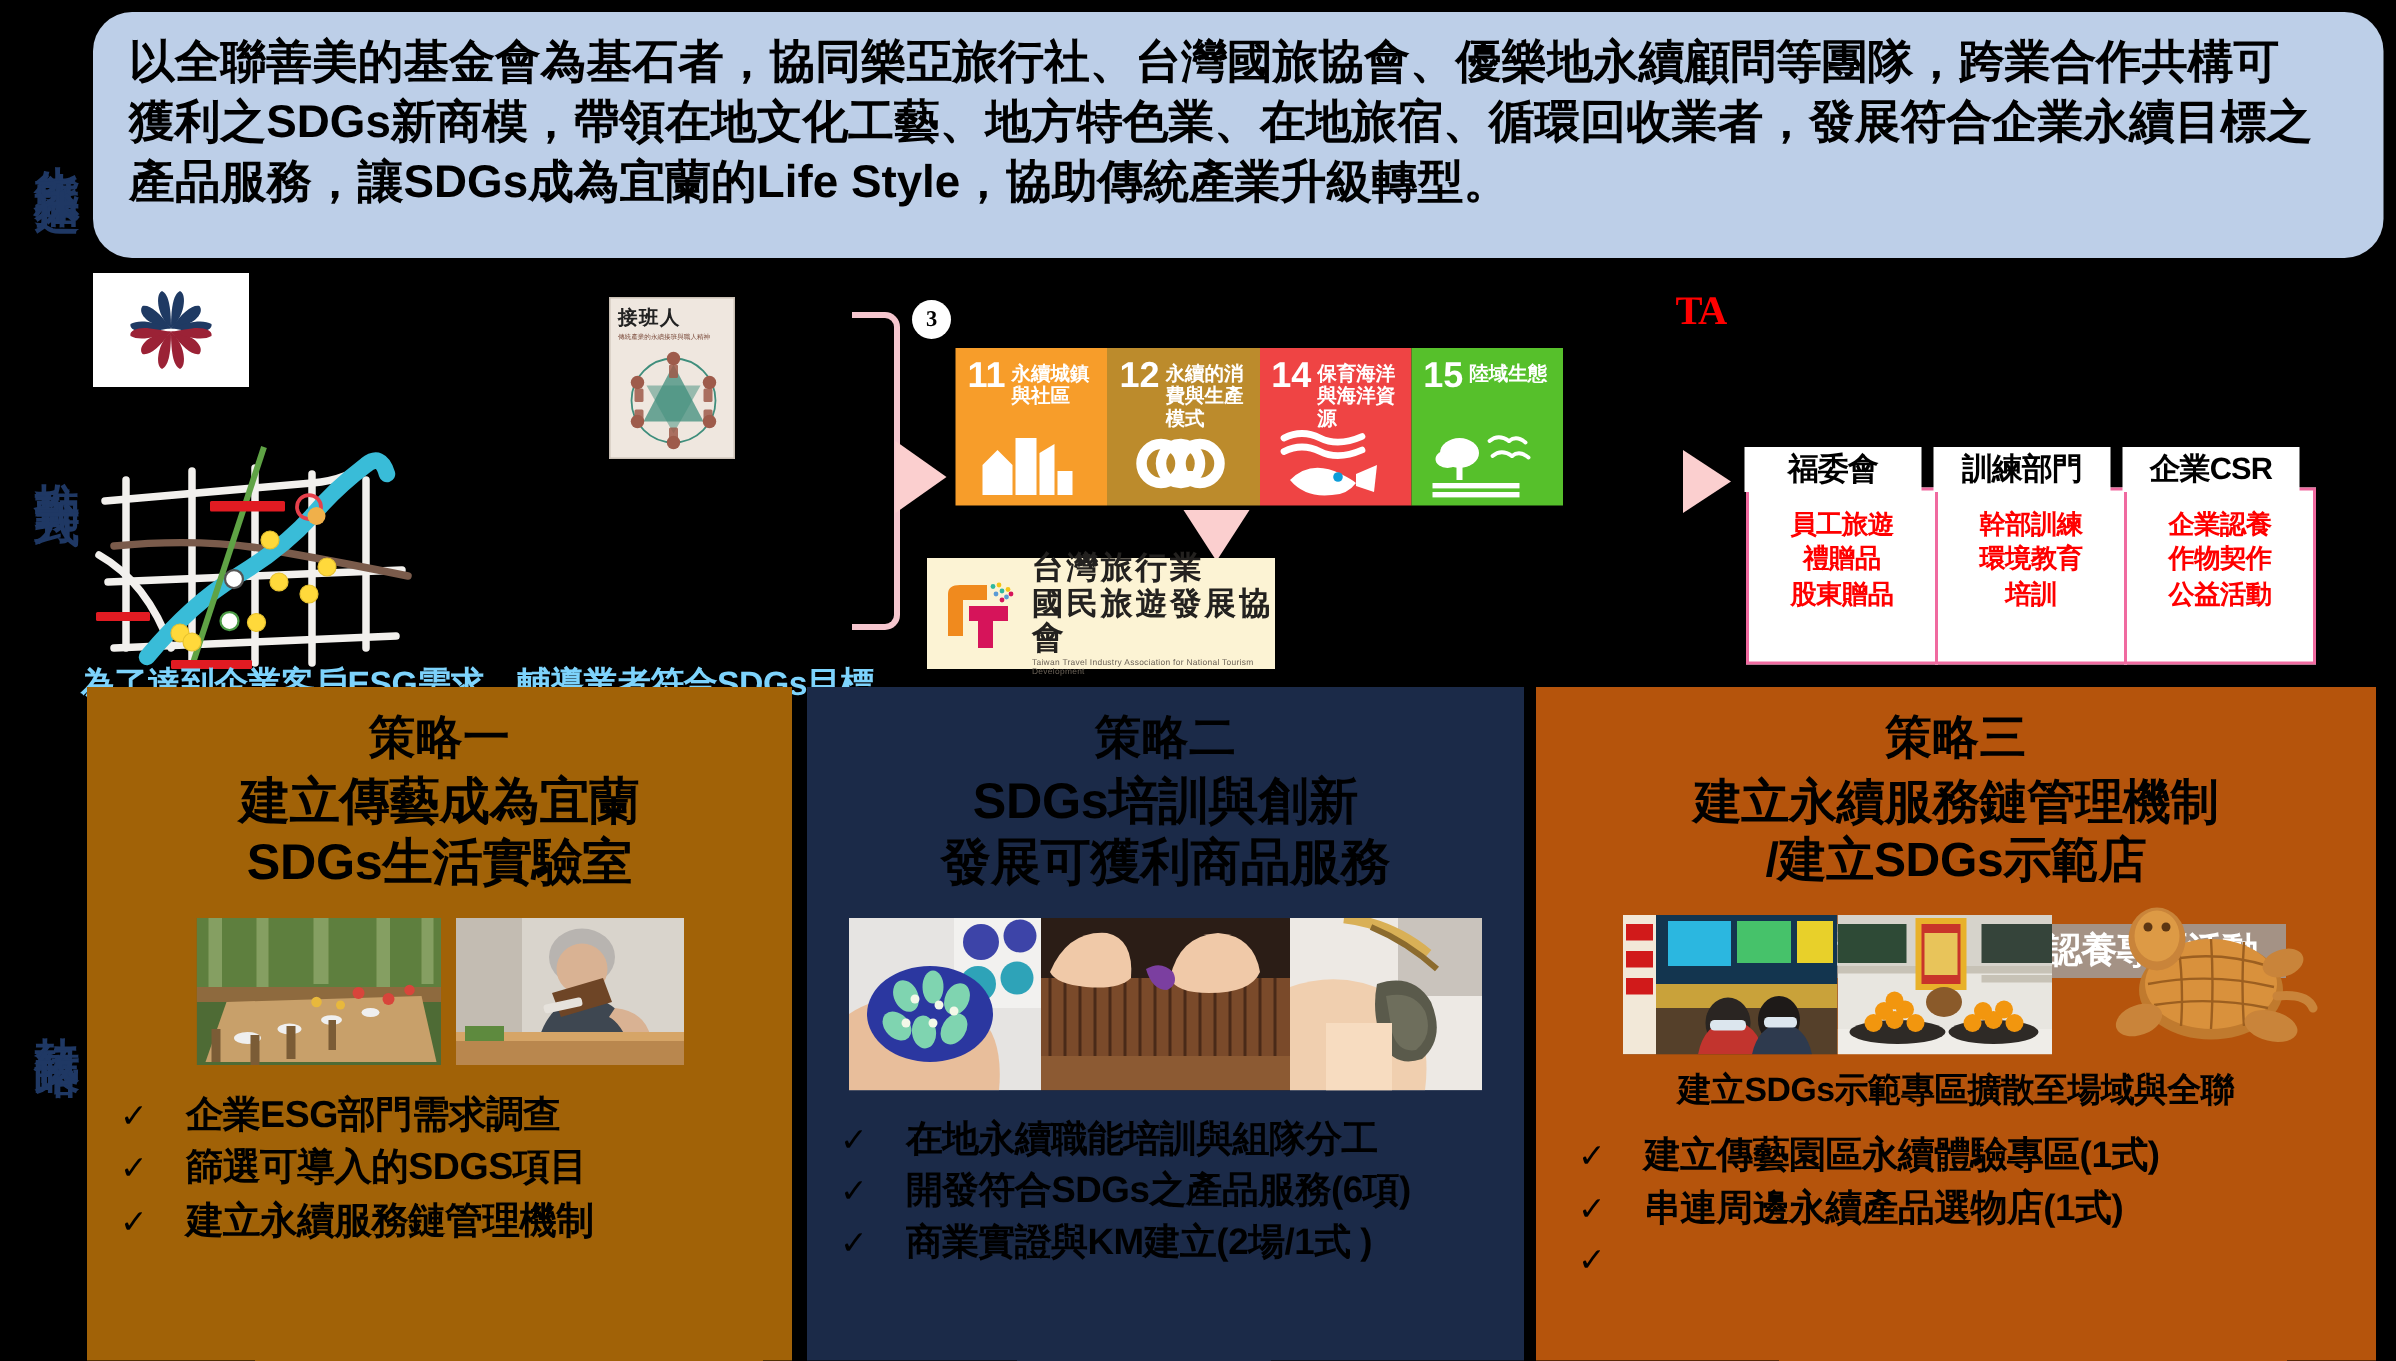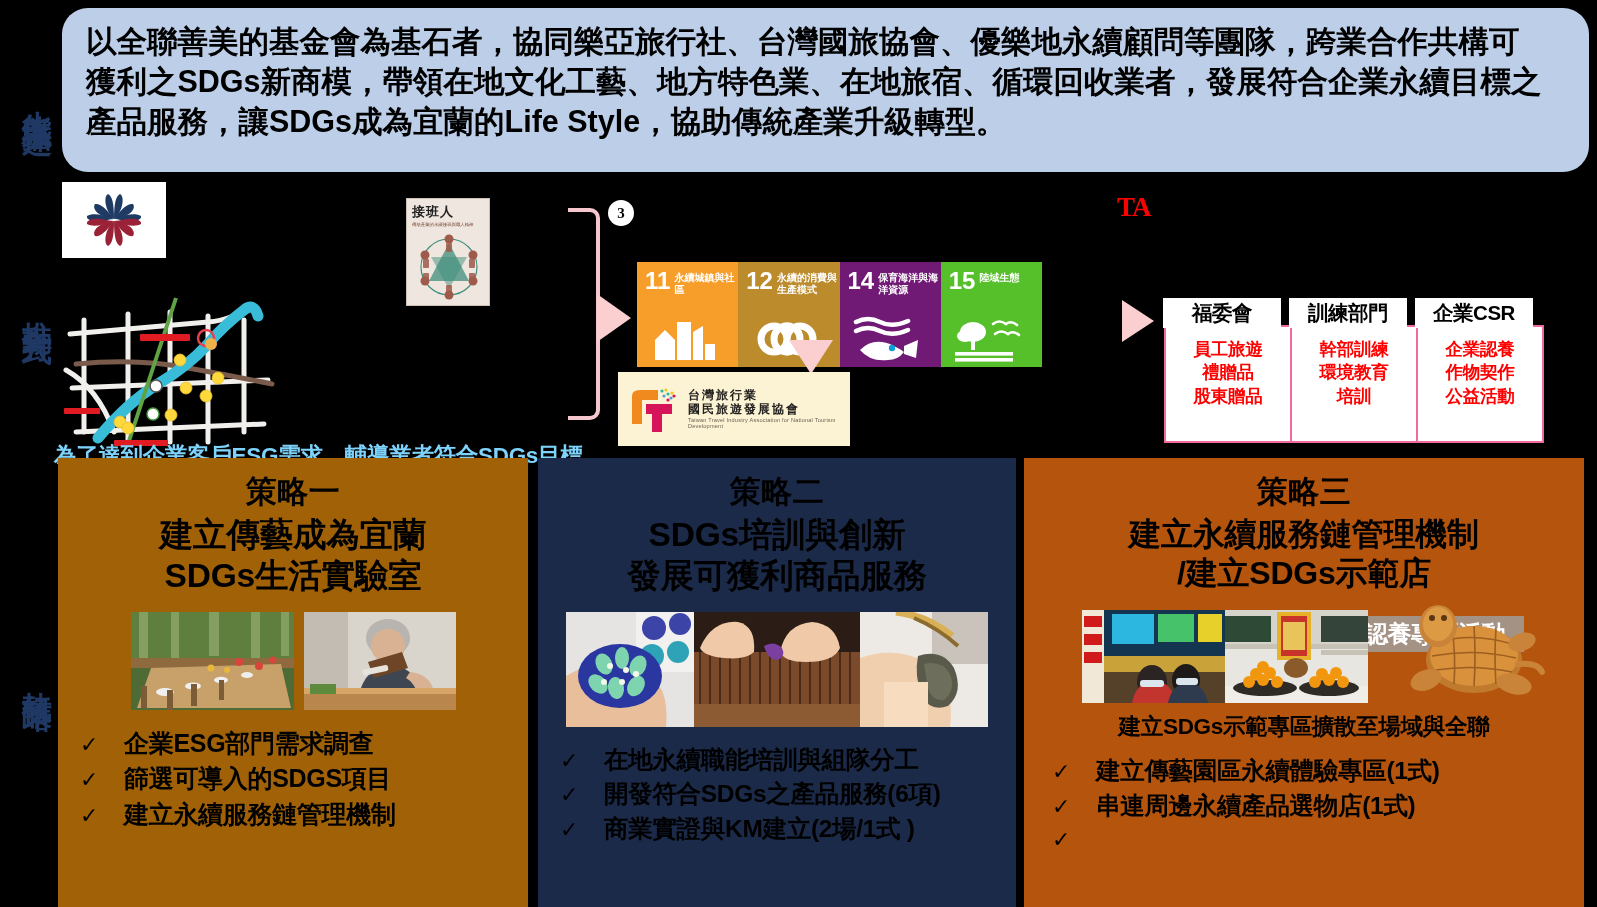--- a/index.html
+++ b/index.html
@@ -102,44 +102,43 @@
     font-size: 15px; font-weight: bold;
     display: flex; align-items: center; justify-content: center;
     font-family: "Liberation Serif", serif;
   }
 
   
   .sdg-strip {
     position: absolute; left: 637px; top: 232px;
     width: 405px; height: 105px;
     display: flex;
-    margin-top: 30px;
   }
   .sdg { flex: 1; position: relative; padding: 8px 0 0 8px; color:#fff; }
   .sdg .num { font-size: 24px; font-weight: bold; line-height: 0.9; float: left; margin-right: 4px;}
-  .sdg .lbl { font-size: 10px; font-weight: bold; line-height: 1.15; padding-top:2px; display:block; overflow:hidden;}
+  .sdg .lbl { font-size: 13px; font-weight: bold; line-height: 1.15; padding-top:2px; display:block; overflow:hidden;}
   .sdg .glyph { position: absolute; left: 8px; bottom: 5px; width: 72px; height: 46px; }
 
   .tri-down {
     position: absolute; left: 789px; top: 340px;
     width: 0; height: 0;
     border-left: 22px solid transparent;
     border-right: 22px solid transparent;
     border-top: 34px solid #FBCFCF;
   }
 
   .tta-logo {
     position: absolute; left: 618px; top: 372px;
     width: 232px; height: 74px;
     background: #FCF3D4;
     display:flex; align-items:center; padding-left:8px;
   }
   .tta-mark { width: 56px; height: 50px; flex: 0 0 56px; }
   .tta-text { margin-left: 6px; }
-  .tta-l1, .tta-l2 { font-size: 12px; font-weight: bold; color: #23211f; letter-spacing: 2px; line-height:1.12;}
+  .tta-l1, .tta-l2 { font-size: 21px; font-weight: bold; color: #23211f; letter-spacing: 2px; line-height:1.12;}
   .tta-en { font-size: 5.6px; color:#6b6257; letter-spacing: 0.2px; margin-top: 1px; }
 
   
   .ta-label {
     position: absolute; left: 1117px; top: 192px;
     font-family: "Liberation Serif", serif;
     font-size: 27px; font-weight: bold; color: #FF0000;
     letter-spacing: -1px;
   }
   .tri-right2 {
@@ -352,21 +351,21 @@
       <span class="lbl">永續的消費與生產模式</span>
       <svg class="glyph" viewBox="0 0 72 46">
         <g fill="none" stroke="#fff" stroke-width="7" stroke-linecap="round">
           <path d="M28 23 A13 13 0 1 1 28 23.01 M28 23 A13 13 0 1 0 28 22.99"></path>
           <path d="M15 23 A13 13 0 1 1 41 23 A13 13 0 1 1 67 23 A13 13 0 1 1 41 23 A13 13 0 1 1 15 23Z"></path>
         </g>
         <polygon points="40,28 50,28 45,38" fill="#fff"></polygon>
       </svg>
     </div>
 
-    <div class="sdg" style="background:#701a75">
+    <div class="sdg" style="background:#ef4444">
       <span class="num">14</span>
       <span class="lbl">保育海洋與海洋資源</span>
       <svg class="glyph" viewBox="0 0 72 46">
         <g stroke="#fff" stroke-width="4.5" fill="none" stroke-linecap="round">
           <path d="M8 6 Q20 0 32 6 Q44 12 60 5"></path>
           <path d="M8 15 Q20 9 32 15 Q44 21 60 14"></path>
         </g>
         <path d="M12 34 Q26 20 46 30 Q54 34 56 36 Q50 44 40 44 Q22 46 12 34Z" fill="#fff"></path>
         <polygon points="56,30 70,24 68,42 56,38" fill="#fff"></polygon>
         <circle cx="44" cy="32" r="3.2" fill="#0E9DD9"></circle>

